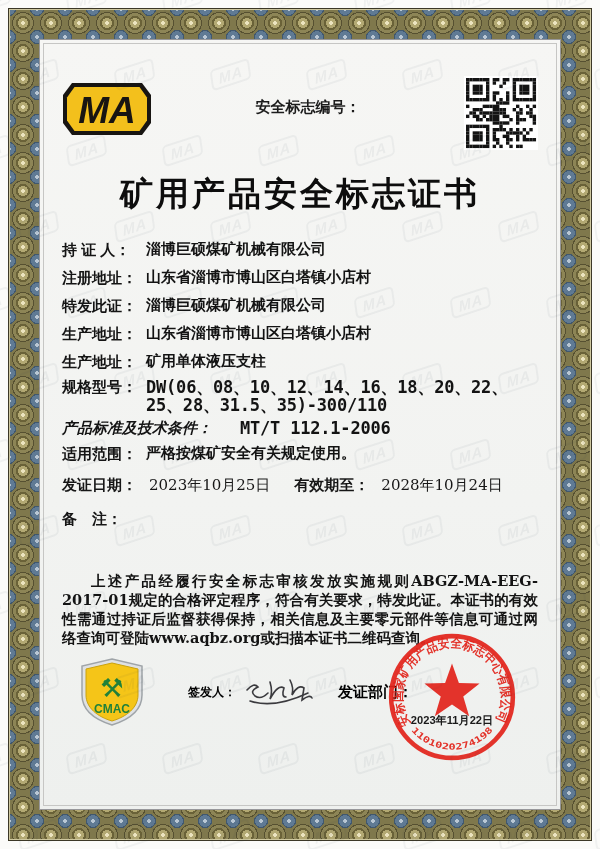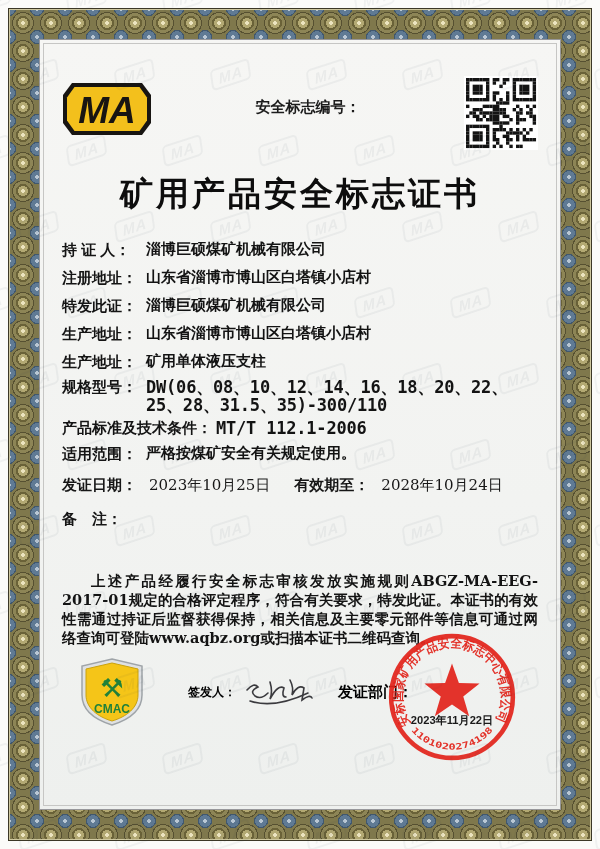--- a/index.html
+++ b/index.html
@@ -65,21 +65,21 @@
   .title{
     margin-top:20px;text-align:center;
     font-size:33px;font-weight:900;color:#0d0d0d;letter-spacing:3px;
     font-family:"Liberation Serif","DejaVu Serif",serif;
   }
 
   
   .fields{margin-top:24px;font-size:15px;color:#161616;}
   .row{display:flex;align-items:flex-start;line-height:17px;margin-bottom:11px;}
   .row .lbl{flex:0 0 84px;font-weight:700;white-space:pre;color:#141414;}
-  .row.wide .lbl{flex:0 0 auto;margin-right:4px;}
+  .row.wide .lbl{flex:0 0 auto;margin-right:28px;font-style:italic;}
   .row .val{
     font-family:"DejaVu Serif",serif;font-weight:600;color:#131313;
   }
   .row .val.code{font-family:"DejaVu Sans Mono",monospace;font-weight:700;font-size:17px;line-height:18px;letter-spacing:-0.2px;}
   .row.r4,.row.r5,.row.r6{margin-bottom:8px;}
   .row.r5{margin-bottom:5px;}
   .row.r7{margin-bottom:14px;}
   .issue-row{display:flex;align-items:flex-start;margin-bottom:15px;}
   .issue-row .lbl{font-weight:700;}
   .issue-row .val{font-family:"DejaVu Serif",serif;font-weight:400;margin-left:12px;}

